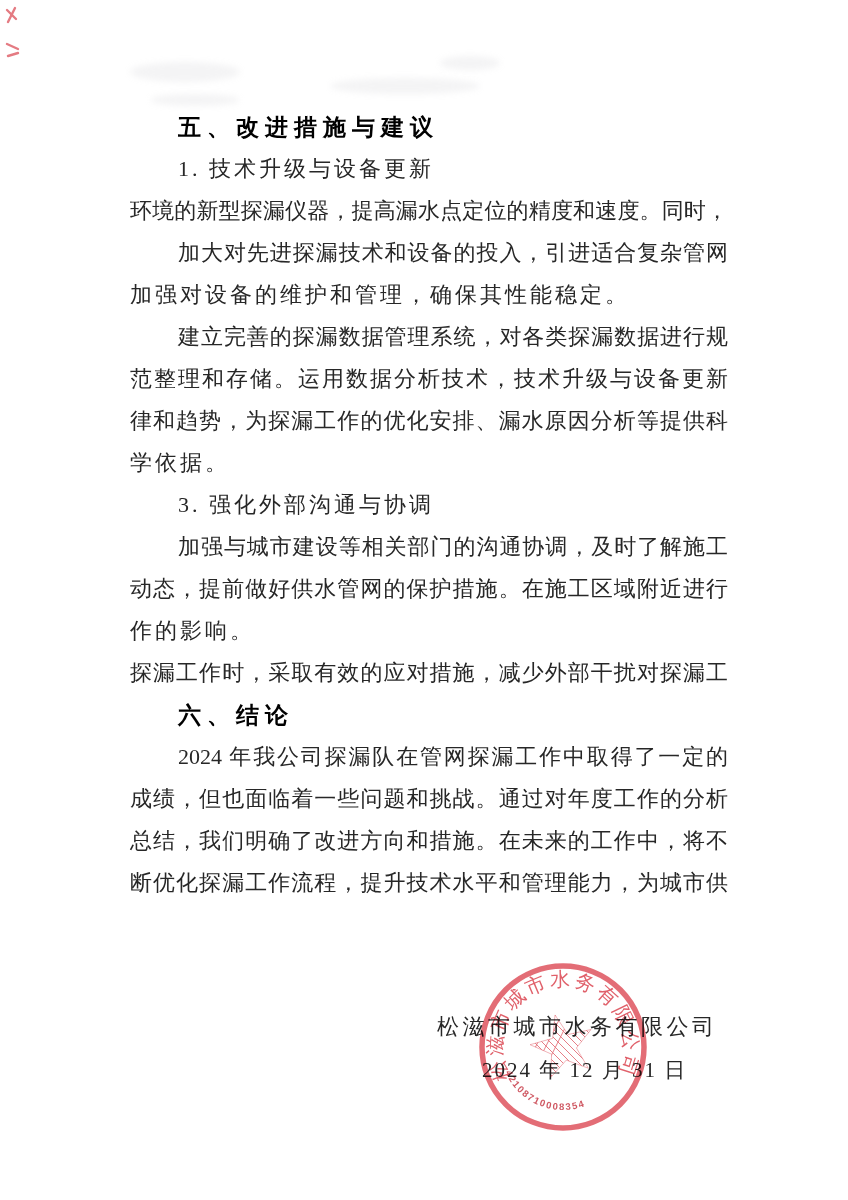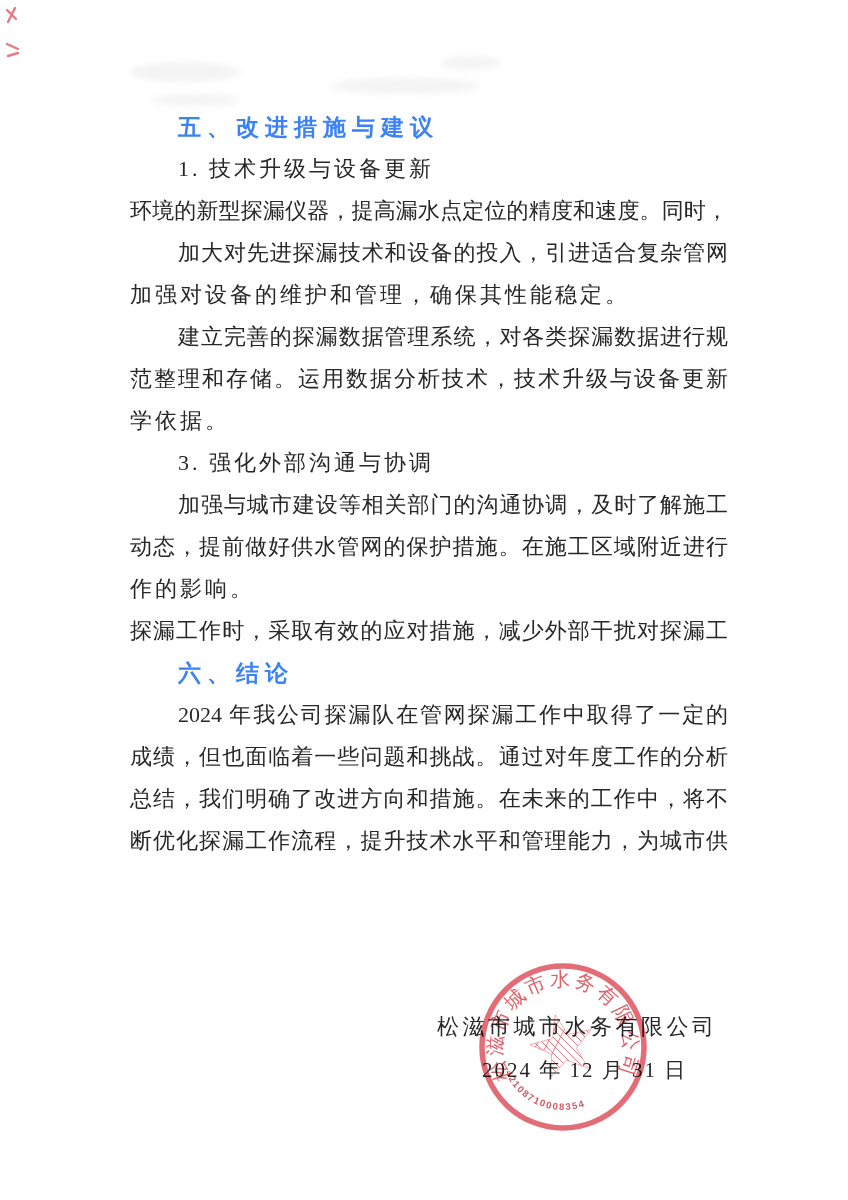--- a/index.html
+++ b/index.html
@@ -26,21 +26,21 @@
   }
   .jline{
     white-space:normal;text-align:justify;text-align-last:justify;
     text-justify:inter-character;letter-spacing:0;
   }
   .endline{letter-spacing:3px;}
   .indent{padding-left:48px;}
   .jline.indent{padding-left:48px;}
   .heading{
     font-family:"Liberation Sans","DejaVu Sans",sans-serif;
-    font-weight:700;font-size:23px;letter-spacing:6px;color:#3b82f6;
+    font-weight:700;font-size:23px;letter-spacing:6px;color:#000000;
   }
   .subheading{letter-spacing:3px;}
 
   
   .sig-company{
     position:absolute;left:437px;top:1012px;font-size:22px;
     letter-spacing:3.5px;white-space:nowrap;z-index:1;
   }
   .sig-date{
     position:absolute;left:482px;top:1056px;font-size:21px;
@@ -75,20 +75,21 @@
   <div class="textblock">
     <div class="tline heading indent">五、改进措施与建议</div>
 
     <div class="tline subheading indent">1. 技术升级与设备更新</div>
     <div class="tline jline">环境的新型探漏仪器，提高漏水点定位的精度和速度。同时，</div>
     <div class="tline jline indent">加大对先进探漏技术和设备的投入，引进适合复杂管网</div>
     <div class="tline endline">加强对设备的维护和管理，确保其性能稳定。</div>
 
     <div class="tline jline indent">建立完善的探漏数据管理系统，对各类探漏数据进行规</div>
     <div class="tline jline">范整理和存储。运用数据分析技术，技术升级与设备更新</div>
+    <div class="tline jline">律和趋势，为探漏工作的优化安排、漏水原因分析等提供科</div>
     <div class="tline endline">学依据。</div>
 
     <div class="tline subheading indent">3. 强化外部沟通与协调</div>
     <div class="tline jline indent">加强与城市建设等相关部门的沟通协调，及时了解施工</div>
     <div class="tline jline">动态，提前做好供水管网的保护措施。在施工区域附近进行</div>
     <div class="tline endline">作的影响。</div>
     <div class="tline jline">探漏工作时，采取有效的应对措施，减少外部干扰对探漏工</div>
 
     <div class="tline heading indent">六、结论</div>
     <div class="tline jline indent">2024 年我公司探漏队在管网探漏工作中取得了一定的</div>

